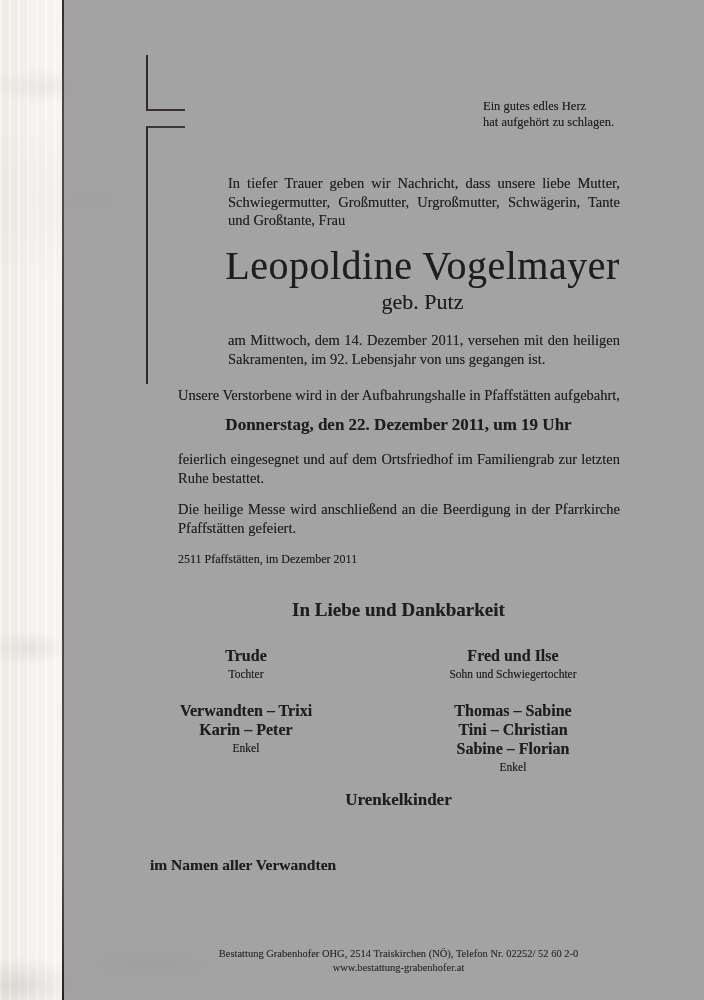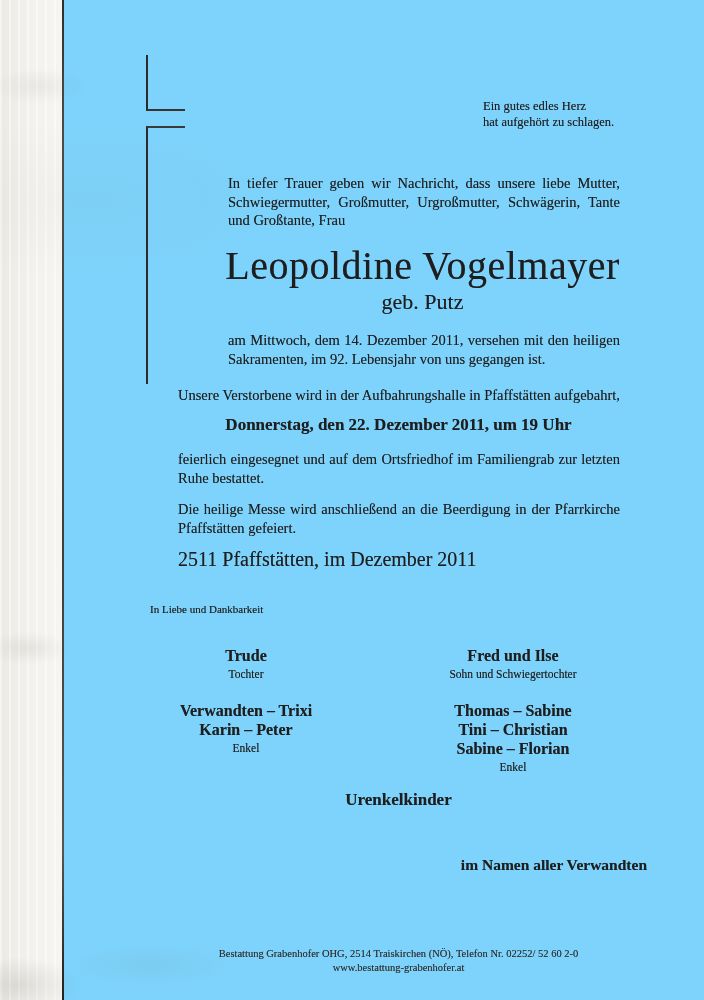--- a/index.html
+++ b/index.html
@@ -5,21 +5,21 @@
   html,body{margin:0;padding:0;}
   body{
     width:704px;height:1000px;
     background:#f2f1ed;
     font-family:"Liberation Serif","DejaVu Serif",serif;
     color:#1e1e1e;
     overflow:hidden;
   }
   .page{
     position:relative;width:704px;height:1000px;
-    background:#7dd3fc;
+    background:#a3a3a3;
   }
   
   .scan-strip{
     position:absolute;left:0;top:0;width:62px;height:1000px;
     background:
       repeating-linear-gradient(90deg, rgba(255,255,255,.5) 0 2px, rgba(0,0,0,0) 2px 9px),
       linear-gradient(90deg,#eceae5 0%,#f3f2ee 55%,#f6f5f1 100%);
   }
   .scan-smudges{
     position:absolute;left:0;top:0;width:704px;height:1000px;pointer-events:none;
@@ -49,31 +49,31 @@
   .jl{text-align:justify;text-align-last:justify;}
   .intro{left:228px;top:174px;width:392px;}
   .namewrap{left:190px;top:243px;width:465px;text-align:center;}
   .name{font-size:40px;line-height:46px;font-weight:400;letter-spacing:.5px;}
   .maiden{font-size:22px;line-height:26px;}
   .death{left:228px;top:331px;width:392px;}
   .laying{left:178px;top:386px;width:444px;}
   .datetime{left:150px;top:414px;width:497px;text-align:center;font-weight:bold;font-size:17px;line-height:22px;}
   .burial{left:178px;top:450px;width:442px;}
   .mass{left:178px;top:500px;width:442px;}
-  .placedate{left:178px;top:550px;width:442px;font-size:20px;line-height:18.6px;}
-  .closing{left:150px;top:599px;width:497px;text-align:left;font-size:11px;line-height:21px;}
+  .placedate{left:178px;top:550px;width:442px;font-size:12px;line-height:18.6px;}
+  .closing{left:150px;top:599px;width:497px;text-align:center;font-size:19px;line-height:21px;font-weight:bold;}
   .col{text-align:center;}
   .col-left{left:140px;width:212px;}
   .col-right{left:403px;width:220px;}
   .row1{top:646px;}
   .row2{top:701px;}
   .mname{font-weight:bold;font-size:16px;line-height:19px;}
   .relation{font-size:11.5px;line-height:15px;margin-top:2px;}
   .urenkel{left:150px;top:790px;width:497px;text-align:center;font-weight:bold;font-size:17px;}
-  .onbehalf{left:150px;top:856px;width:497px;text-align:right;font-weight:bold;font-size:15.5px;}
+  .onbehalf{left:150px;top:856px;width:497px;text-align:left;font-weight:bold;font-size:15.5px;}
   .footer{left:150px;top:947px;width:497px;text-align:center;font-size:10.5px;line-height:13.5px;color:#31302e;}
   
   .t, .t *{text-shadow:0 0 .5px rgba(40,40,40,.55);}
 </style>
 </head>
 <body>
 
 <div class="page">
 
   <div class="scan-strip"></div>

